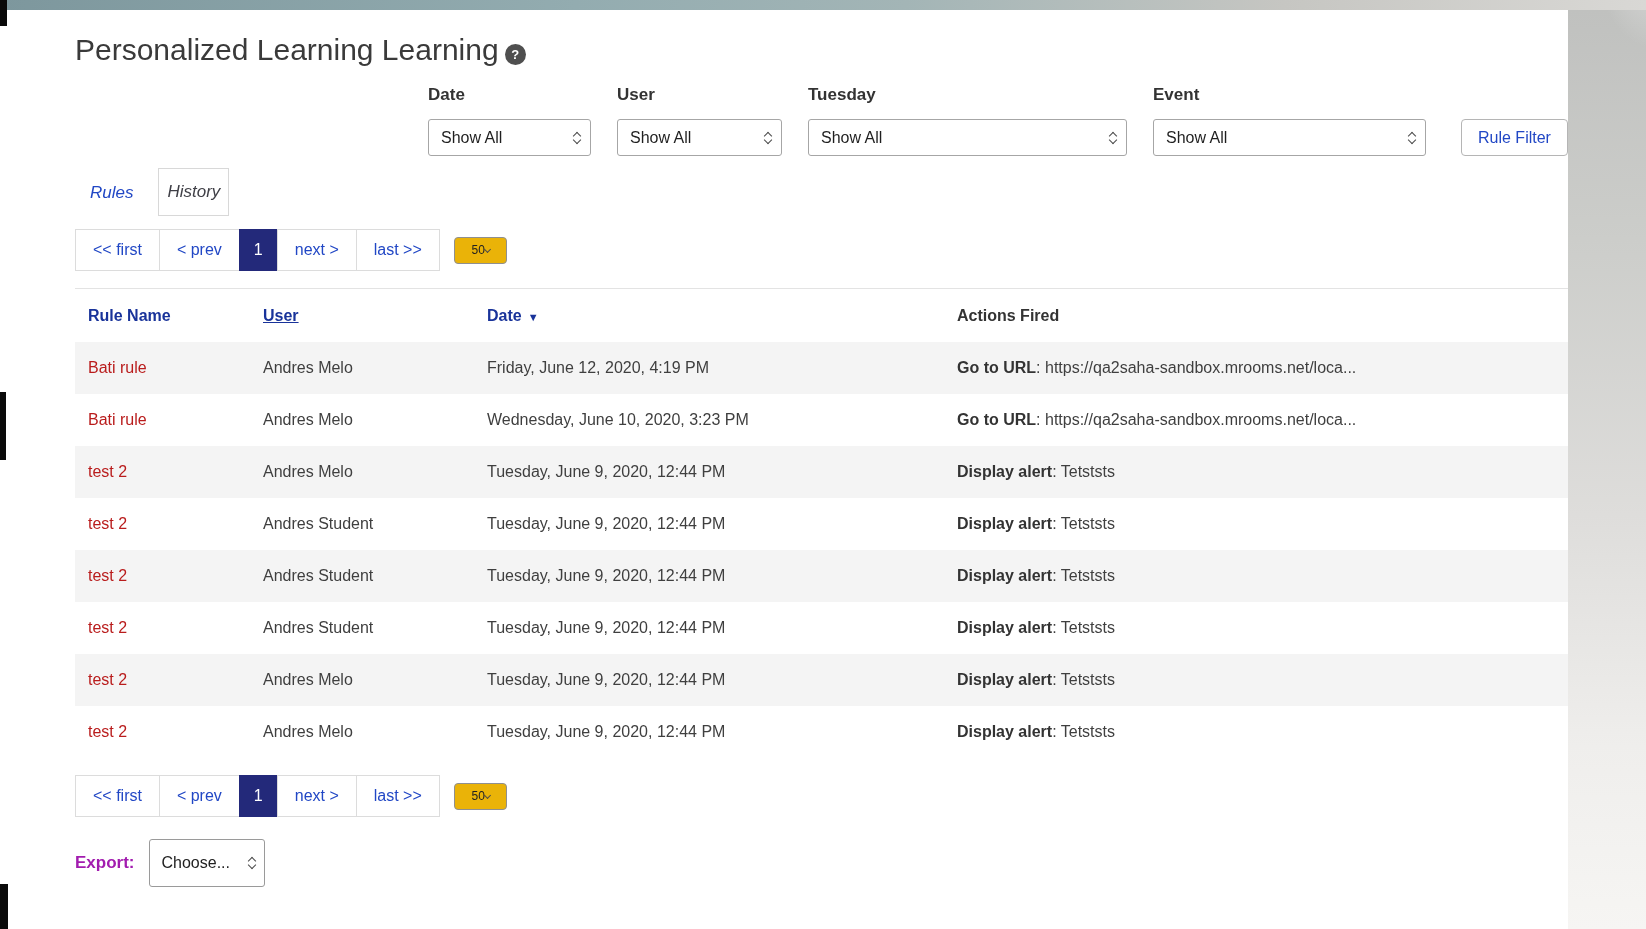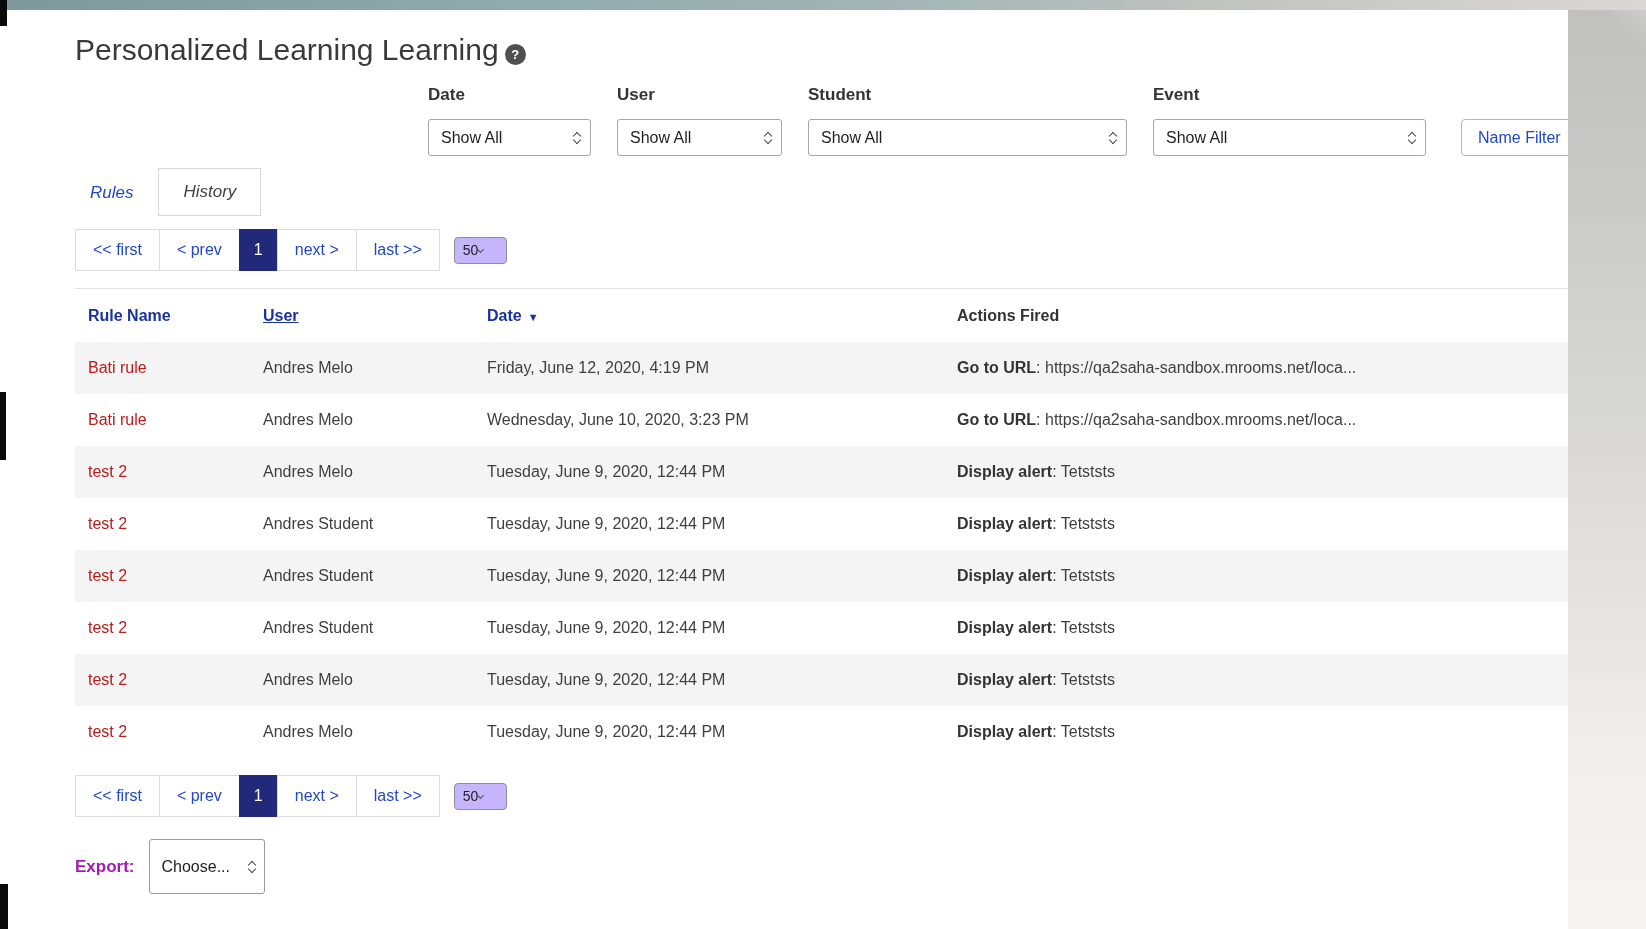--- a/index.html
+++ b/index.html
@@ -45,34 +45,34 @@
   .chev.small { width:5px; height:5px; border-width:1.3px; }
 
   .btn { height:37px; border:1px solid #b5b5b5; border-radius:4px; background:#fff; color:#2147c5;
     font-size:16px; font-family:inherit; cursor:pointer; flex-shrink:0; }
   .apply { padding:0 16px; margin-left:9px; }
   .partial { width:70px; margin-left:9px; padding:0 0 0 8px; text-align:left; overflow:hidden; }
 
   
   .tabs { display:flex; align-items:flex-end; margin-top:12px;font-style:italic; }
   .tab-rules { color:#2147c5; font-size:17px; padding:13px 25px 13px 15px; cursor:pointer; text-decoration:none; }
-  .tab-history { border:1px solid #d8d8d8; background:#fff; padding:13px 24px; color:#3f3f46; font-size:17px; cursor:pointer; }
+  .tab-history { border:1px solid #d8d8d8; background:#fff; padding:13px 8px; color:#3f3f46; font-size:17px; cursor:pointer; }
 
   
   .pagebar { display:flex; align-items:center; }
   .pagebar.top { margin-top:13px; }
   .pagebar.bottom { margin-top:17px; }
   .pages { display:flex; }
   .pitem { border:1px solid #dcdcdc; margin-left:-1px; background:#fff; color:#2147c5;
     font-size:16px; padding:11px 17px; cursor:pointer; text-decoration:none; white-space:nowrap; }
   .pitem:first-child { margin-left:0; }
   .pitem.active { background:#23297a; color:#fff; border-color:#23297a; padding:11px 14px; cursor:default; }
-  .size-select { width:53px; height:27px; border:1px solid #8f8f8f; border-radius:4px; background:#c4b5fd;
-    display:flex; align-items:center; justify-content:flex-start; padding:0 7px 0 8px;
-    font-size:14px; color:#222; margin-left:14px; cursor:pointer; }
+  .size-select { width:53px; height:27px; border:1px solid #8f8f8f; border-radius:4px; background:#eab308;
+    display:flex; align-items:center; justify-content:center; padding:0 7px 0 8px;
+    font-size:12px; color:#222; margin-left:14px; cursor:pointer; }
 
   
   .htable { margin-top:17px; border-top:1px solid #e3e3e3; }
   .thead { display:flex; align-items:center; height:53px; font-weight:bold; font-size:16px; }
   .thead .cell { display:flex; align-items:center; }
   .th-link { color:#19339a; text-decoration:none; cursor:pointer; }
   .th-link.underline { text-decoration:underline; }
   .sort-icon { color:#19339a; font-size:11px; margin-left:6px; margin-top:2px; }
   .th-actions { color:#333; }
 
@@ -83,21 +83,21 @@
   .c-user { width:224px; }
   .c-date { width:470px; }
   .c-actions { flex:1; }
   .rule-link { color:#b91c1c; text-decoration:none; cursor:pointer; }
   .action-label { font-weight:bold; color:#333; }
   .action-text { color:#3f3f3f; }
 
   
   .export-row { display:flex; align-items:center; margin-top:22px; padding-bottom:20px; }
   .export-label { font-weight:bold; font-size:17px; color:#a21caf; }
-  .export-select { width:116px; height:55px; border:1px solid #9a9a9a; border-radius:3px; background:#fff;
+  .export-select { width:116px; height:48px; border:1px solid #9a9a9a; border-radius:3px; background:#fff;
     margin-left:14px; display:flex; align-items:center; justify-content:space-between;
     padding:0 9px 0 12px; font-size:16px; color:#222; cursor:pointer; }
 </style>
 </head>
 <body>
 
 <div class="screen">
 
   <div class="top-banner"></div>
   <div class="right-bg"></div>
@@ -127,40 +127,40 @@
         <span class="filter-label">User</span>
         <div class="select w-user">
           <span>Show All</span>
           <span class="updown">
               <i class="chev up"></i>
               <i class="chev dn"></i>
             </span>
         </div>
       </div>
       <div class="filter-col">
-        <span class="filter-label">Student</span>
+        <span class="filter-label">Tuesday</span>
         <div class="select w-activity">
           <span>Show All</span>
           <span class="updown">
               <i class="chev up"></i>
               <i class="chev dn"></i>
             </span>
         </div>
       </div>
       <div class="filter-col">
         <span class="filter-label">Event</span>
         <div class="select w-event">
           <span>Show All</span>
           <span class="updown">
               <i class="chev up"></i>
               <i class="chev dn"></i>
             </span>
         </div>
       </div>
-      <button class="btn apply">Name Filter</button>
+      <button class="btn apply">Rule Filter</button>
       <button class="btn partial">S</button>
     </div>
 
     <div class="tabs">
       <a class="tab-rules">Rules</a>
       <div class="tab-history">History</div>
     </div>
 
     <div class="pagebar top">
       <div class="pages">

